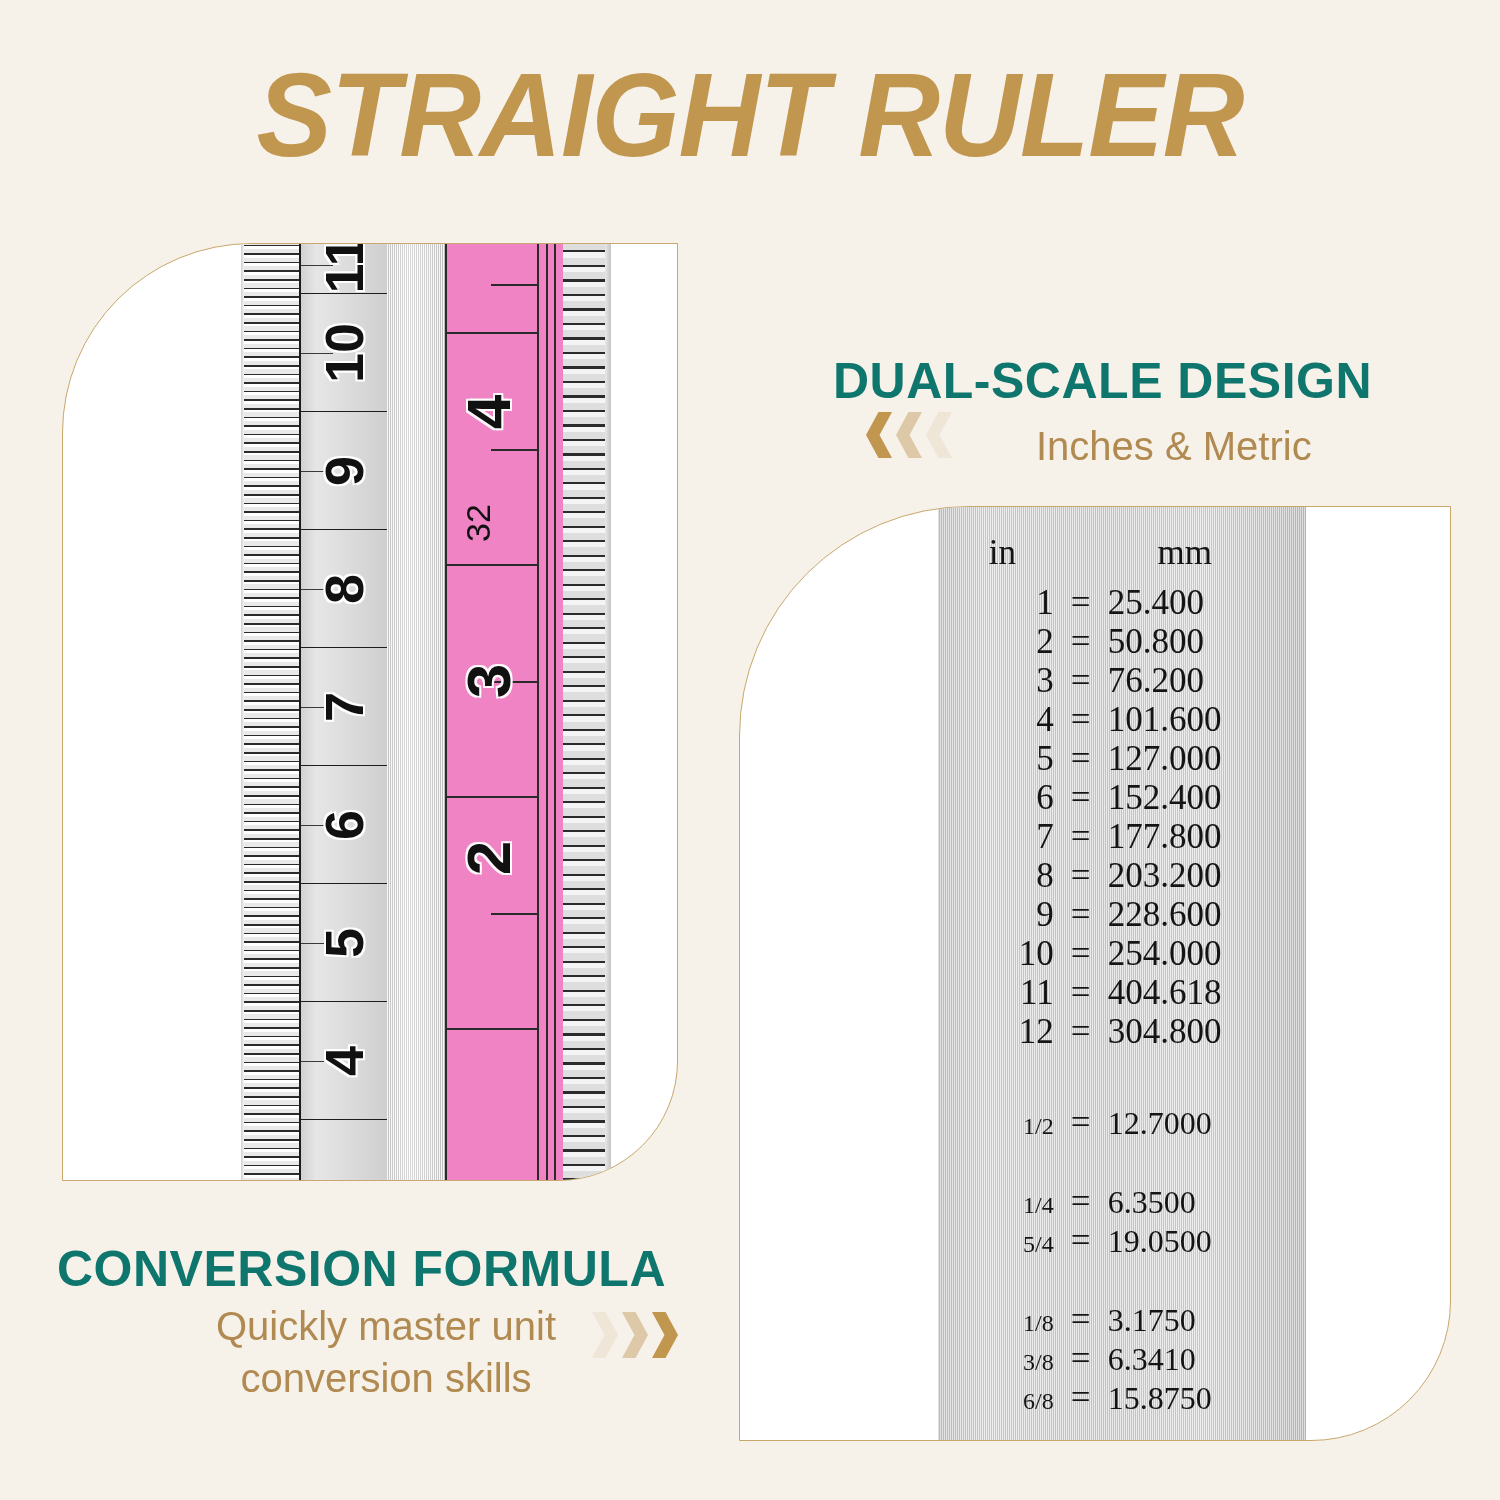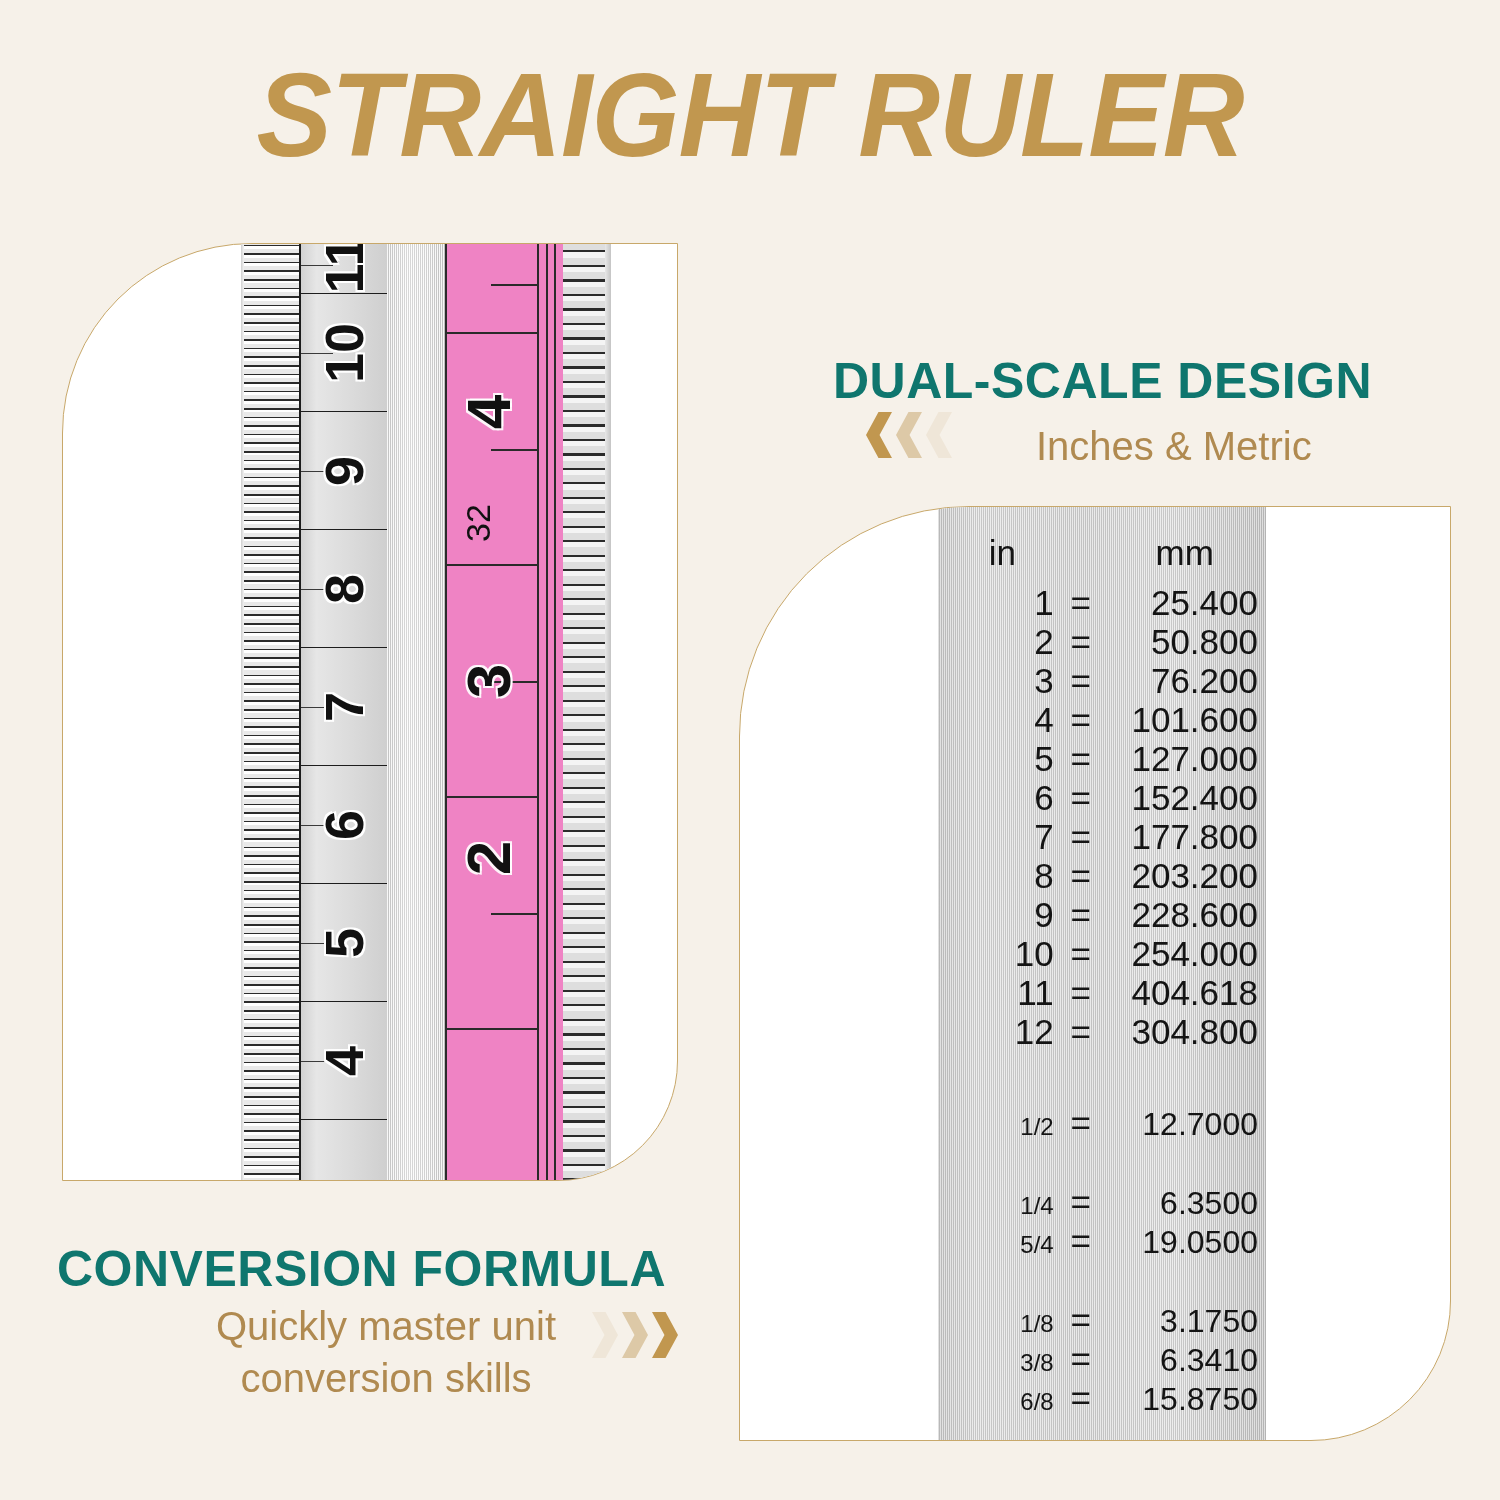--- a/index.html
+++ b/index.html
@@ -145,40 +145,41 @@
         #2b2b2b 0px,#2b2b2b 2px,
         #f4f4f4 2px,#f4f4f4 7px,
         #dedede 7px,#dedede 14.5px);
   }
   #inch-ticks:after{
     content:"";position:absolute;right:0;top:0;bottom:0;width:6px;
     background:linear-gradient(to right,#e8e8e8,#c4c4c4);
   }
   
   #alu-strip{
-    position:absolute;left:198px;top:0;width:328px;height:935px;
+    position:absolute;left:198px;top:0;width:368px;height:935px;
     background:
       repeating-linear-gradient(to right,
         rgba(255,255,255,.55) 0px, rgba(255,255,255,.55) 1px,
         rgba(178,178,178,.45) 1px, rgba(178,178,178,.45) 2px),
       linear-gradient(to right,#bdbdbd 0%,#d8d8d8 12%,#cfcfcf 45%,#dadada 72%,#b6b6b6 100%);
+    font-family: Liberation Serif, serif;
   }
   #conv-table{
     position:absolute;left:0;top:26px;width:332px;
     color:#141414;
     font-size:35px;
     line-height:39px;
   }
   .conv-row{
     display:flex;align-items:baseline;
     height:39px;
   }
   .c-in{width:120px;text-align:right;padding-right:0;}
   .c-eq{width:56px;text-align:center;}
-  .c-mm{width:156px;text-align:right;padding-right:12px;}
+  .c-mm{width:156px;text-align:left;padding-right:12px;}
   .hdr .c-in,.hdr .c-mm{font-size:35px;}
   .hdr{height:50px;}
   .hdr .c-in{text-align:center;padding-left:8px;}
   .hdr .c-mm{text-align:center;}
   .gap-sm{height:40px;}
   .gap-md{height:52px;}
   .frac .c-in{font-size:24px;}
   .frac .c-mm{font-size:32px;}
   
   .feat-title{

